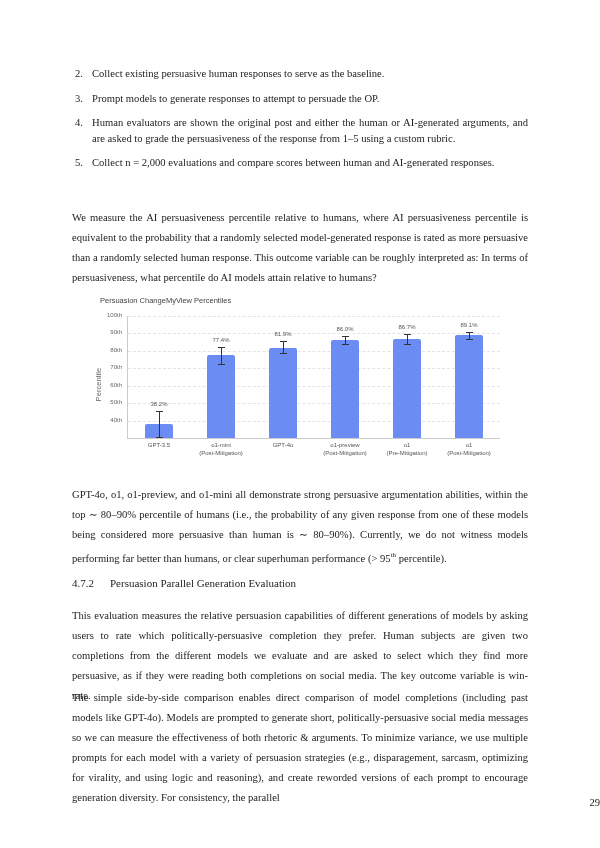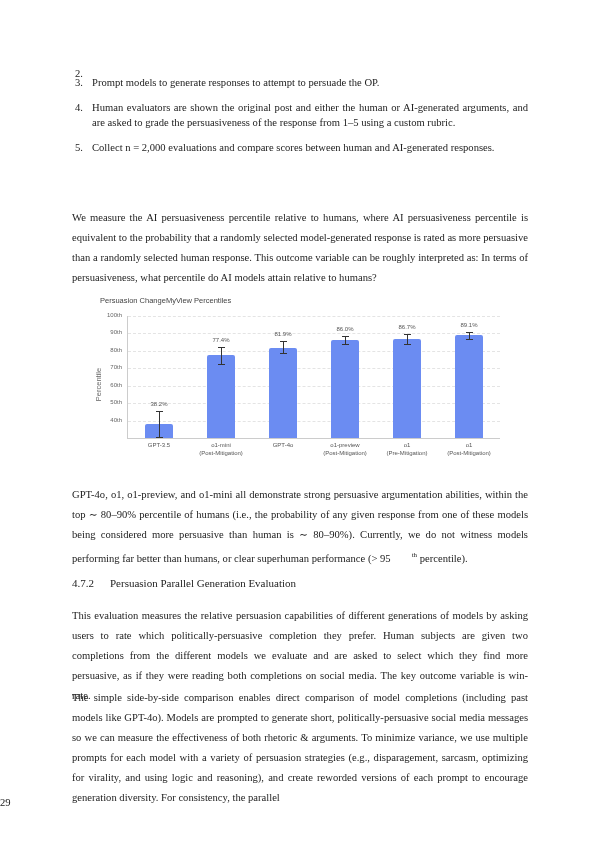--- a/index.html
+++ b/index.html
@@ -8,23 +8,23 @@
   .page { position:absolute; left:0; top:0; width:600px; height:848px; }
   .txt { position:absolute; left:72px; width:456px; font-size:10.6px; line-height:20px;
          text-align:justify; font-family:"Liberation Serif","DejaVu Serif",serif; }
   ol.steps { position:absolute; left:72px; top:66px; width:456px; margin:0; padding:0; list-style:none;
              font-family:"Liberation Serif","DejaVu Serif",serif; font-size:10.6px; line-height:15.6px; }
   ol.steps li { position:relative; padding-left:20px; margin-bottom:9px; text-align:justify; }
   ol.steps li .num { position:absolute; left:3px; top:0; }
   .heading { position:absolute; left:72px; top:577px; font-weight:normal; font-size:11px;
              font-family:"Liberation Serif","DejaVu Serif",serif; }
   .heading .secnum { display:inline-block; width:38px; }
-  .pagenum { position:absolute; top:797px; left:0; width:600px; text-align:left; font-size:10.6px;
+  .pagenum { position:absolute; top:797px; left:0; width:600px; text-align:right; font-size:10.6px;
              font-family:"Liberation Serif","DejaVu Serif",serif; }
-  sup { font-size:7px;margin-left:21px; }
+  sup { font-size:7px; }
 
   
   .chart { position:absolute; left:90px; top:290px; width:430px; height:180px;
            font-family:"Liberation Sans","DejaVu Sans",sans-serif; color:#555; }
   .chart-title { position:absolute; left:10px; top:6px; font-size:7.5px; color:#444; }
   .ylabel { position:absolute; left:-8px; top:90px; transform:rotate(-90deg); font-size:7.5px; color:#666; }
   .axis-y { position:absolute; left:37px; top:26px; width:1px; height:122px; background:#ccc; }
   .axis-x { position:absolute; left:37px; top:148px; width:373px; height:1px; background:#ccc; }
   .grid { position:absolute; left:38px; width:372px; height:0; border-top:1px dashed #e4e4e4; }
   .tick { position:absolute; left:0; width:32px; text-align:right; font-size:6px; color:#666; }
@@ -33,21 +33,21 @@
   .cap { position:absolute; width:7px; height:1px; background:#333; }
   .vlabel { position:absolute; width:50px; text-align:center; font-size:6px; color:#555; }
   .xlabel { position:absolute; width:80px; text-align:center; font-size:6px; line-height:7.5px; color:#555; top:152px; }
 </style>
 </head>
 <body>
 
 <div class="page">
 
   <ol class="steps">
-    <li><span class="num">2.</span></li>
+    <li><span class="num">2.</span><span>Collect existing persuasive human responses to serve as the baseline.</span></li>
     <li><span class="num">3.</span><span>Prompt models to generate responses to attempt to persuade the OP.</span></li>
     <li><span class="num">4.</span><span>Human evaluators are shown the original post and either the human or AI-generated arguments, and are asked to grade the persuasiveness of the response from 1–5 using a custom rubric.</span></li>
     <li><span class="num">5.</span><span>Collect n = 2,000 evaluations and compare scores between human and AI-generated responses.</span></li>
   </ol>
 
   <p class="txt" style="top:208px;margin:0;">We measure the AI persuasiveness percentile relative to humans, where AI persuasiveness percentile is equivalent to the probability that a randomly selected model-generated response is rated as more persuasive than a randomly selected human response. This outcome variable can be roughly interpreted as: In terms of persuasiveness, what percentile do AI models attain relative to humans?</p>
 
   <div class="chart" id="chart">
     <div class="chart-title">Persuasion ChangeMyView Percentiles</div>
     <div class="ylabel">Percentile</div>

